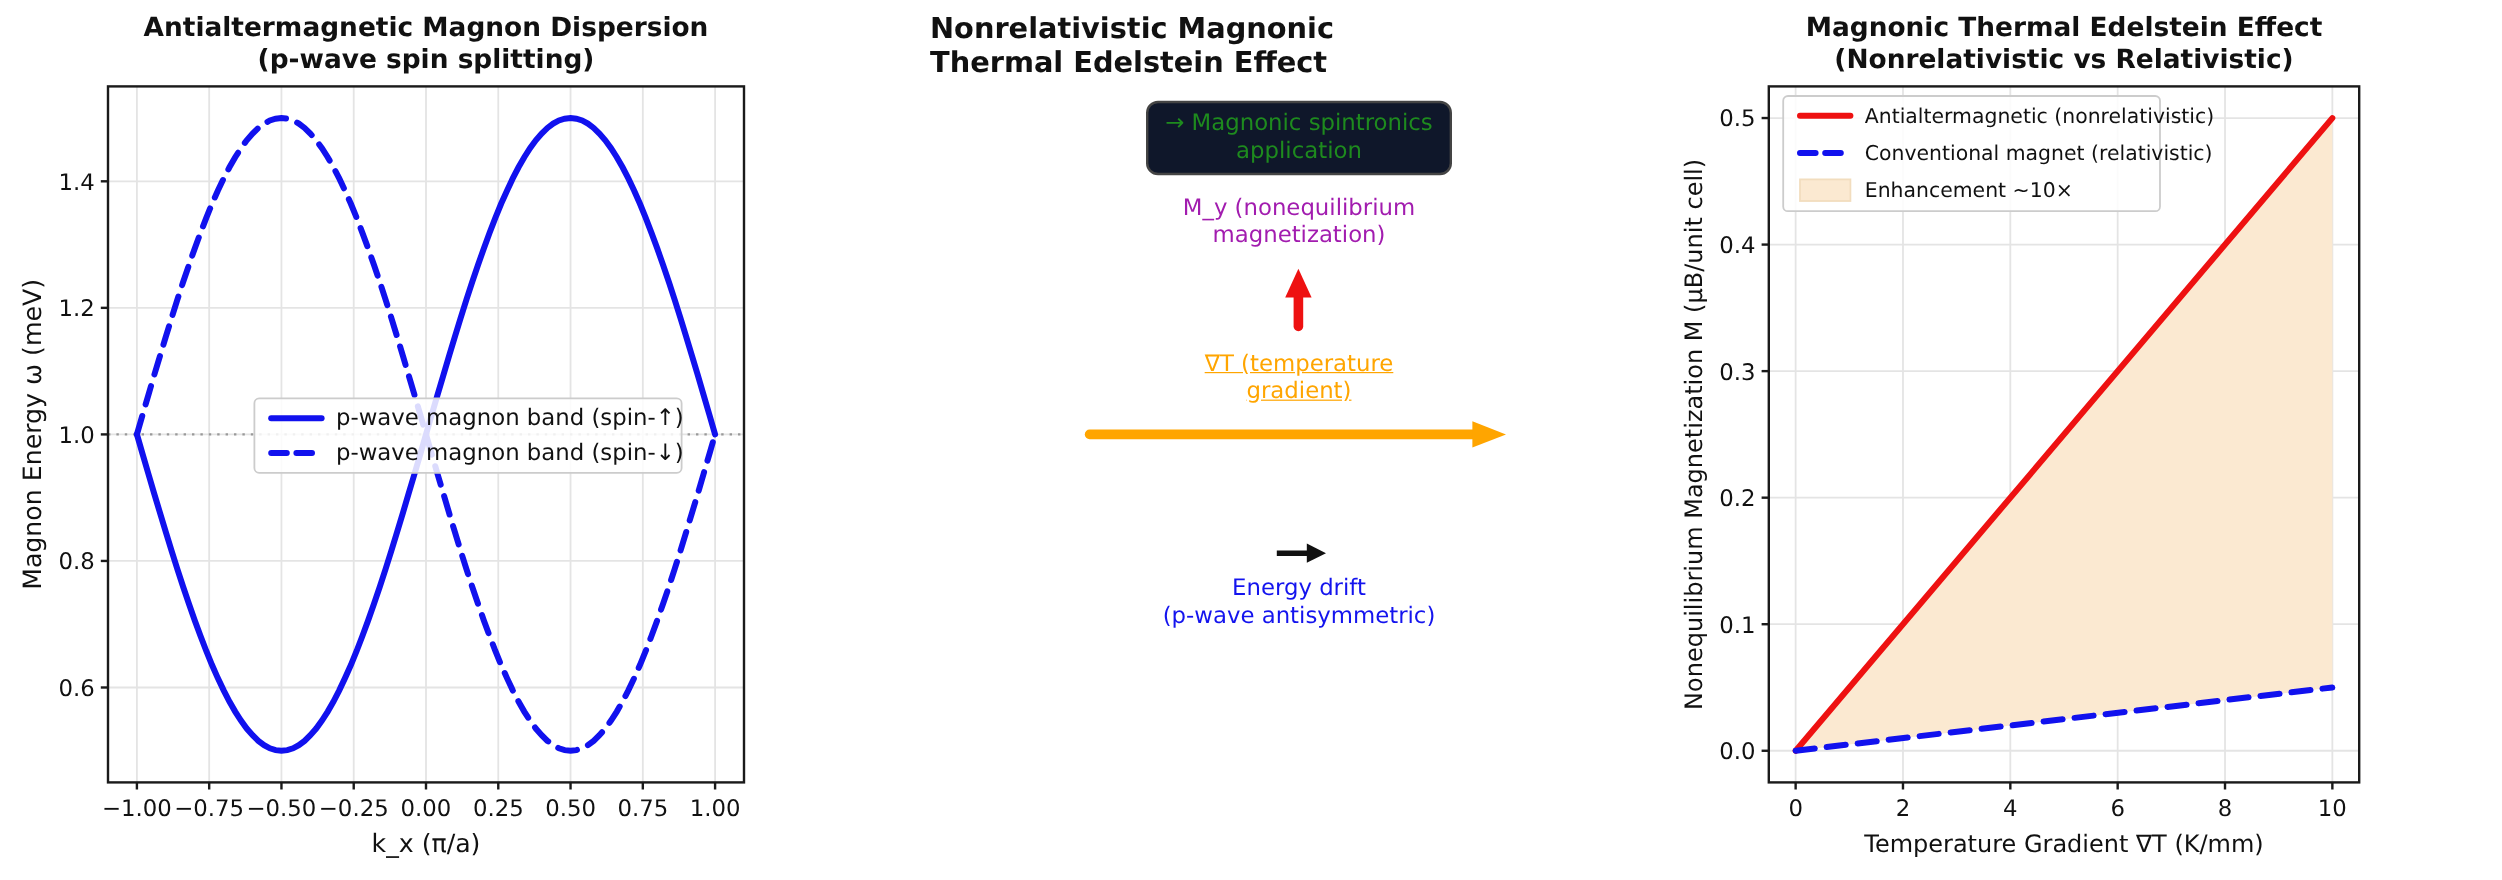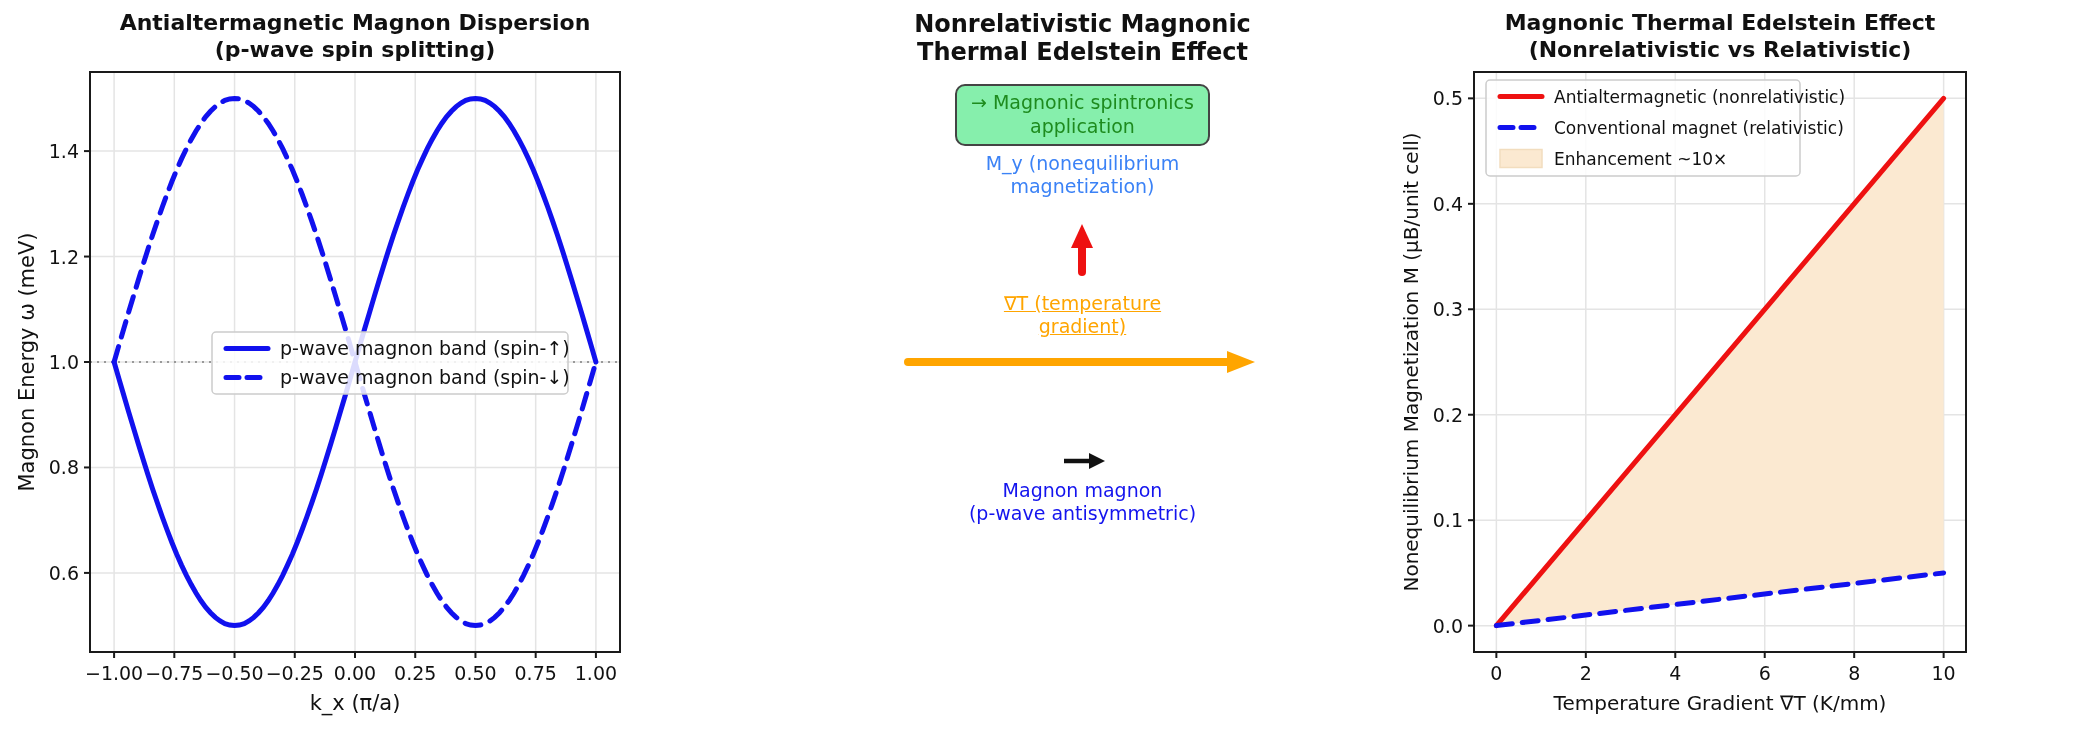--- a/index.html
+++ b/index.html
@@ -5,21 +5,21 @@
   html,body{margin:0;padding:0;background:#ffffff;}
   body{width:2085px;height:733px;position:relative;overflow:hidden;
        font-family:"DejaVu Sans","Liberation Sans",sans-serif;color:#111;}
   .figure{position:absolute;left:0;top:0;width:2085px;height:733px;background:#ffffff;}
   .panel{position:absolute;top:0;width:695px;height:733px;}
   #panel-left{left:0;}
   #panel-mid{left:695px;}
   #panel-right{left:1390px;}
   .panel svg{position:absolute;left:0;top:0;}
   .pre{white-space:pre-line;}
-  .mid-title{position:absolute;left:80px;right:0;top:10px;text-align:center;
+  .mid-title{position:absolute;left:80px;right:0;top:10px;
              font-size:24px;font-weight:bold;line-height:1.17;color:#111;}
   .mid-center{position:absolute;left:80px;right:0;text-align:center;line-height:1.22;font-size:19px;}
   .callout-wrap{position:absolute;left:80px;right:0;top:84px;display:flex;justify-content:center;}
   .callout-box{display:inline-block;padding:5px 14px;border:2px solid #444444;border-radius:10px;
                background:#FEFEE4;font-size:19px;line-height:1.25;text-align:center;}
 </style>
 </head>
 <body>
 
 <div class="figure">
@@ -82,31 +82,31 @@
         <line x1="226" y1="377.5" x2="268" y2="377.5" stroke="#1111EE" stroke-width="5" stroke-linecap="round" stroke-dasharray="13 8"></line>
         <text x="280" y="383.5" font-family="&quot;DejaVu Sans&quot;,&quot;Liberation Sans&quot;,sans-serif" fill="#111" font-size="19">p-wave magnon band (spin-↓)</text>
       </svg>
   </div>
 
   <div class="panel" id="panel-mid">
     <div class="mid-title pre">Nonrelativistic Magnonic
 Thermal Edelstein Effect</div>
 
     <div class="callout-wrap">
-      <div class="callout-box pre" id="callout-box" style="color: rgb(30, 139, 30); background: #86efac; border-color: rgb(68, 68, 68);">→ Magnonic spintronics
+      <div class="callout-box pre" id="callout-box" style="color: rgb(30, 139, 30); background: #0f172a; border-color: rgb(68, 68, 68);">→ Magnonic spintronics
 application</div>
     </div>
 
-    <div class="mid-center pre" id="label-magnetization" style="top: 152px; color: #3b82f6;">M_y (nonequilibrium
+    <div class="mid-center pre" id="label-magnetization" style="top: 162px; color: #a21caf;">M_y (nonequilibrium
 magnetization)</div>
 
     <div class="mid-center pre" id="label-gradient" style="top: 292px; color: rgb(255, 165, 0); text-decoration: underline;">∇T (temperature
 gradient)</div>
 
-    <div class="mid-center pre" id="label-drift" style="top: 479px; color: rgb(20, 20, 238);">Magnon magnon
+    <div class="mid-center pre" id="label-drift" style="top: 479px; color: rgb(20, 20, 238);">Energy drift
 (p-wave antisymmetric)</div>
 
     <svg id="svg-mid" width="695" height="733" viewBox="0 0 695 733">
         <line x1="387" y1="272" x2="387" y2="244" stroke="#EE1111" stroke-width="8" stroke-linecap="round"></line>
         <polygon points="387,224 376,248 398,248" fill="#EE1111"></polygon>
         <line x1="213" y1="362" x2="536" y2="362" stroke="#FFA500" stroke-width="8" stroke-linecap="round"></line>
         <polygon points="560,362 532,351 532,373" fill="#FFA500"></polygon>
         <line x1="369" y1="461" x2="396" y2="461" stroke="#111111" stroke-width="4.5"></line>
         <polygon points="410,461 394,453 394,469" fill="#111111"></polygon>
       </svg>

